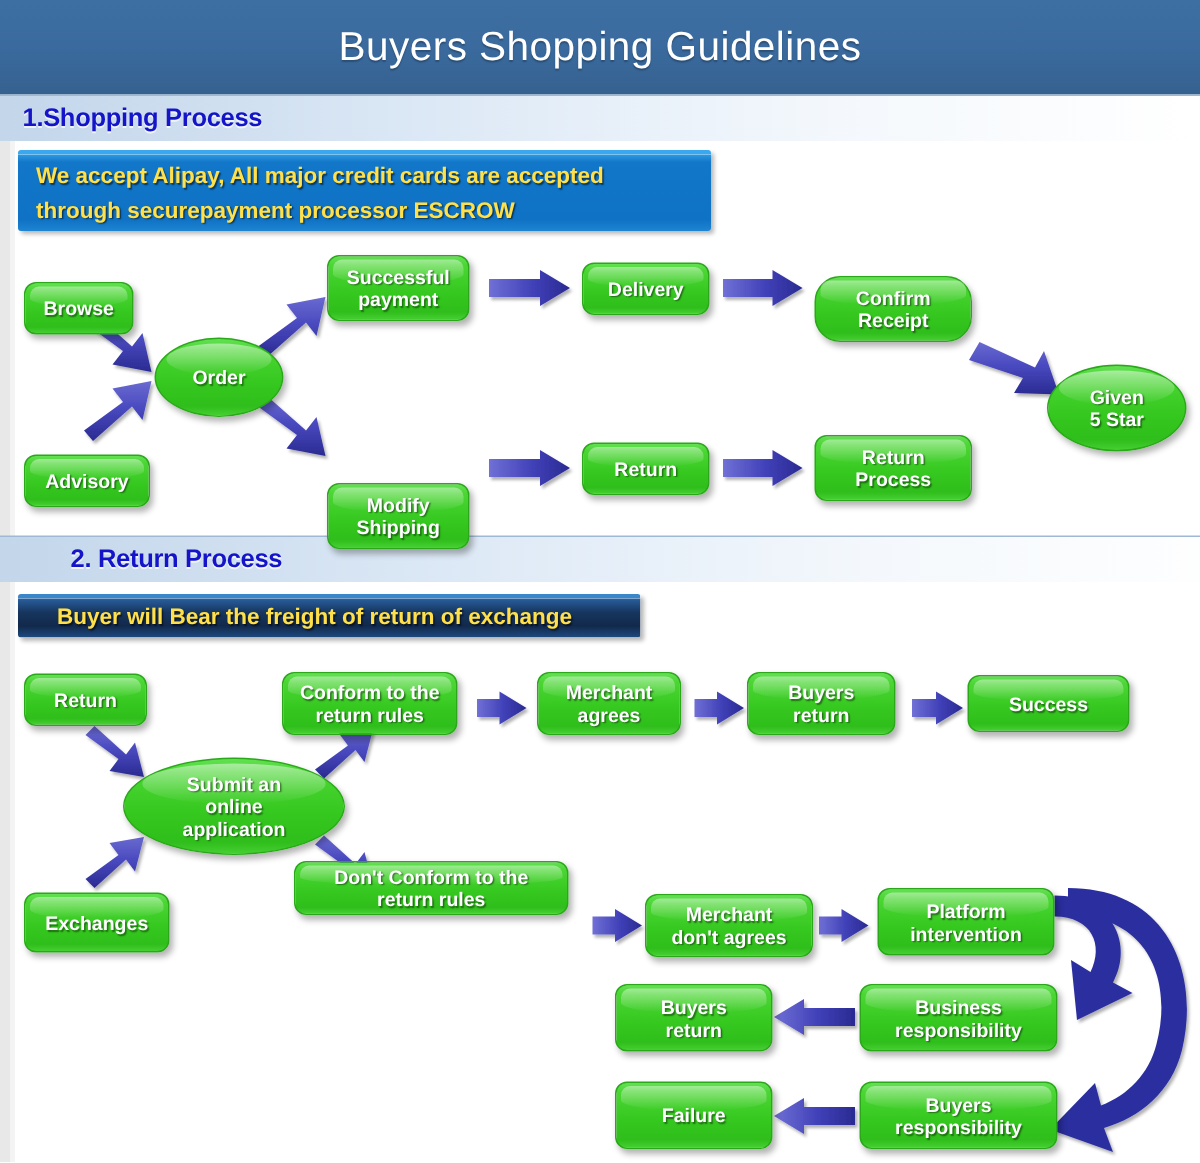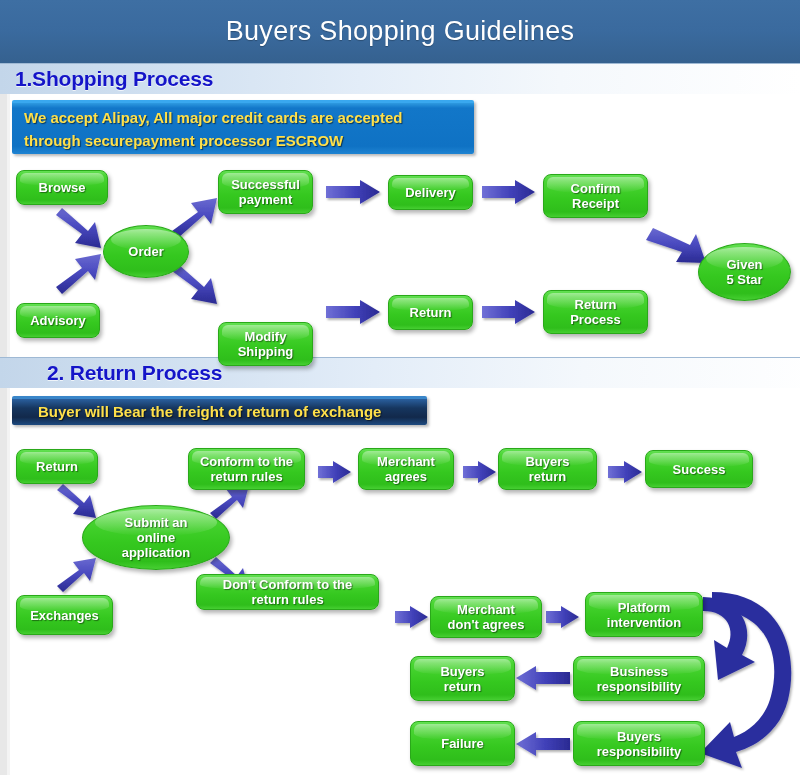--- a/index.html
+++ b/index.html
@@ -41,21 +41,21 @@
 
   
   .section-bar{
     position:absolute;left:0;width:800px;height:30px;
     background:linear-gradient(90deg,#c3d6ea 0%,#cfdff0 18%,#e3edf8 45%,#f4f8fc 70%,#ffffff 100%);
     border-top:1px solid #9fb9d4;
     display:flex;align-items:center;
   }
   .section-bar .section-text{
     color:#1414c8;
-    font-size:21px;
+    font-size:17px;
     font-weight:bold;
     padding-left:15px;
     letter-spacing:-.2px;
     text-shadow:0 1px 0 rgba(255,255,255,.7);
   }
   #sec1-bar{top:63px;}
   #sec2-bar{top:357px;padding-left:32px;}
 
   
   .banner{
@@ -274,21 +274,21 @@
       </g>
 
       <g>
         <path fill="#2b2f9e" d="M712,592 C780,592 800,650 788,700 C781,728 760,745 736,752
                  L742,768 L700,753 L730,722 L734,737
                  C752,730 766,716 771,696 C782,654 766,610 712,610 Z"></path>
       </g>
     </g>
   </svg>
 
-  <div class="node" style="left:16px;top:170px;width:92px;height:35px;">
+  <div class="node" style="left:16px;top:188px;width:73px;height:35px;">
     <span class="node-label">Browse</span>
   </div>
 
   <div class="node" style="left:16px;top:303px;width:84px;height:35px;">
     <span class="node-label">Advisory</span>
   </div>
 
   <div class="node ellipse" style="left:103px;top:225px;width:86px;height:53px;text-align:center;">
     <span class="node-label">Order</span>
   </div>
@@ -302,21 +302,21 @@
   </div>
 
   <div class="node" style="left:388px;top:175px;width:85px;height:35px;">
     <span class="node-label">Delivery</span>
   </div>
 
   <div class="node" style="left:388px;top:295px;width:85px;height:35px;">
     <span class="node-label">Return</span>
   </div>
 
-  <div class="node" style="left:543px;top:174px;width:105px;height:44px;">
+  <div class="node" style="left:543px;top:184px;width:105px;height:44px;border-radius:17px;">
     <span class="node-label">Confirm<br>Receipt</span>
   </div>
 
   <div class="node" style="left:543px;top:290px;width:105px;height:44px;">
     <span class="node-label">Return<br>Process</span>
   </div>
 
   <div class="node ellipse" style="left:698px;top:243px;width:93px;height:58px;">
     <span class="node-label">Given<br>5 Star</span>
   </div>

